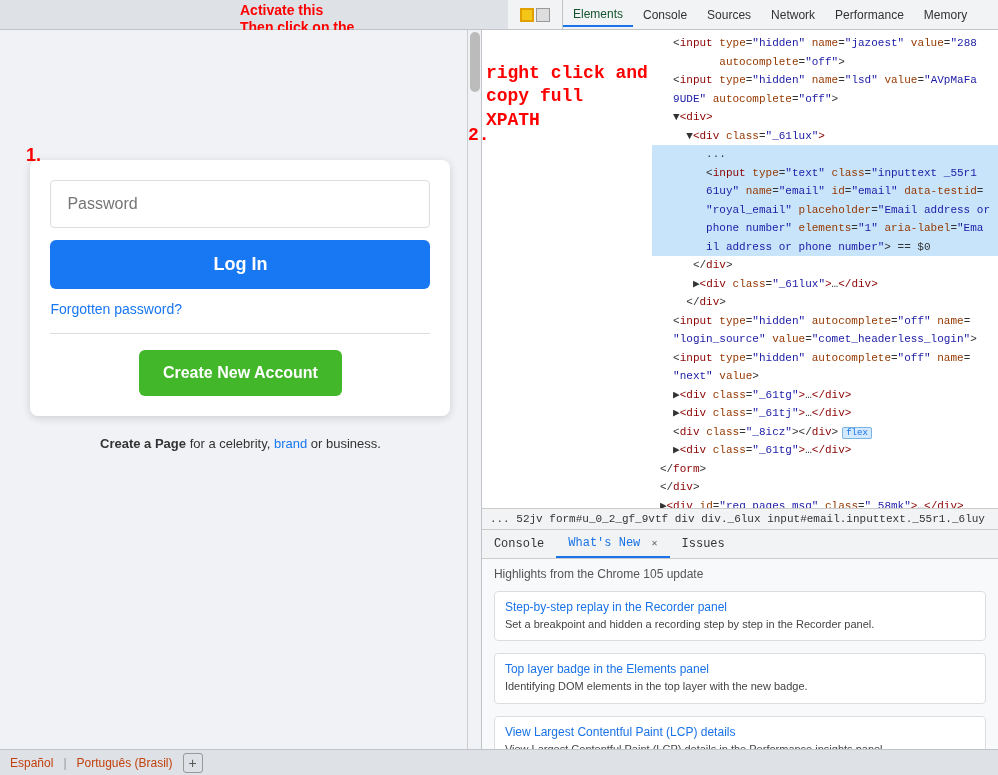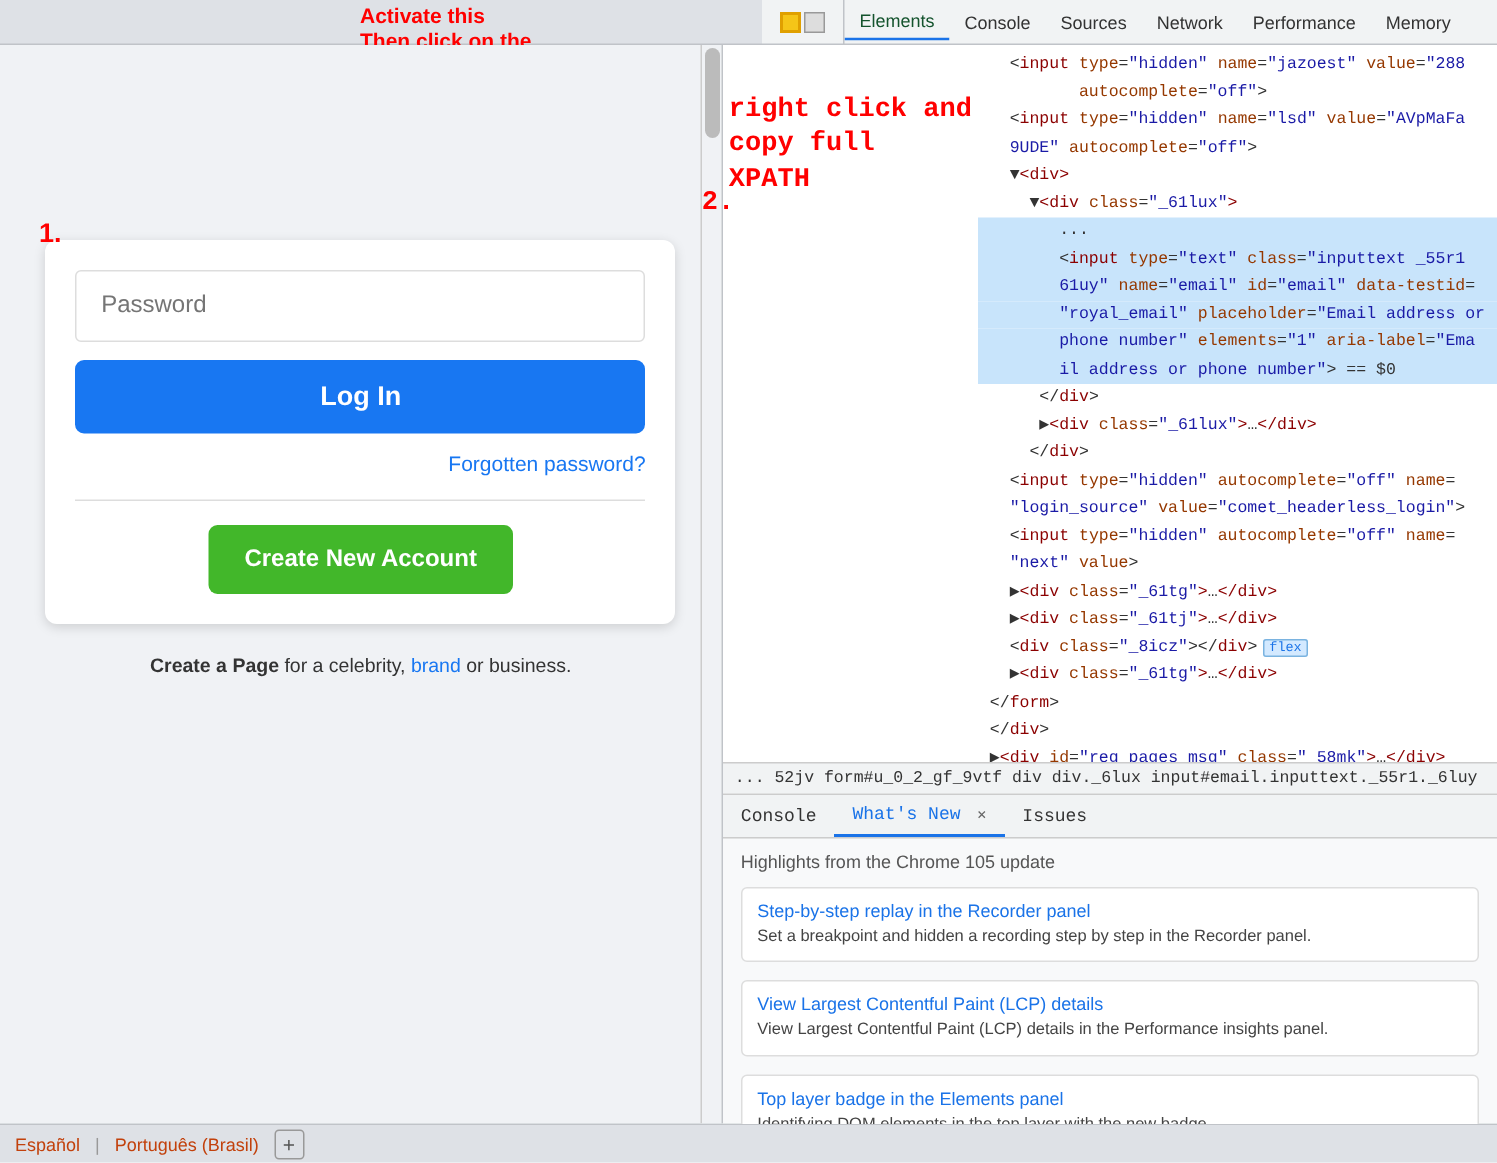--- a/index.html
+++ b/index.html
@@ -118,21 +118,21 @@
       font-size: 18px;
       font-weight: bold;
       border: none;
       border-radius: 6px;
       cursor: pointer;
       margin-bottom: 12px;
     }
 
     .forgotten-password {
       display: block;
-      text-align: right;
+      text-align: left;
       color: #1877f2;
       text-decoration: none;
       font-size: 14px;
       margin-bottom: 16px;
     }
 
     .divider {
       border: none;
       border-top: 1px solid #ddd;
       margin-bottom: 16px;
@@ -485,27 +485,27 @@
       </div>
       <div class="devtools-bottom-content">
         <div class="chrome-update-title">Highlights from the Chrome 105 update</div>
 
         <div class="feature-item">
           <a href="#" class="feature-link">Step-by-step replay in the Recorder panel</a>
           <div class="feature-desc">Set a breakpoint and hidden a recording step by step in the Recorder panel.</div>
         </div>
 
         <div class="feature-item">
+          <a href="#" class="feature-link">Top layer badge in the Elements panel</a>
+          <div class="feature-desc">Identifying DOM elements in the top layer with the new badge.</div>
+        </div>
+
+        <div class="feature-item">
           <a href="#" class="feature-link">View Largest Contentful Paint (LCP) details</a>
           <div class="feature-desc">View Largest Contentful Paint (LCP) details in the Performance insights panel.</div>
-        </div>
-
-        <div class="feature-item">
-          <a href="#" class="feature-link">Top layer badge in the Elements panel</a>
-          <div class="feature-desc">Identifying DOM elements in the top layer with the new badge.</div>
         </div>
       </div>
     </div>
 
   </div>
 </div>
 
 <div class="browser-bottom-bar">
   <span class="lang-option">Español</span>
   <span class="lang-separator">|</span>

